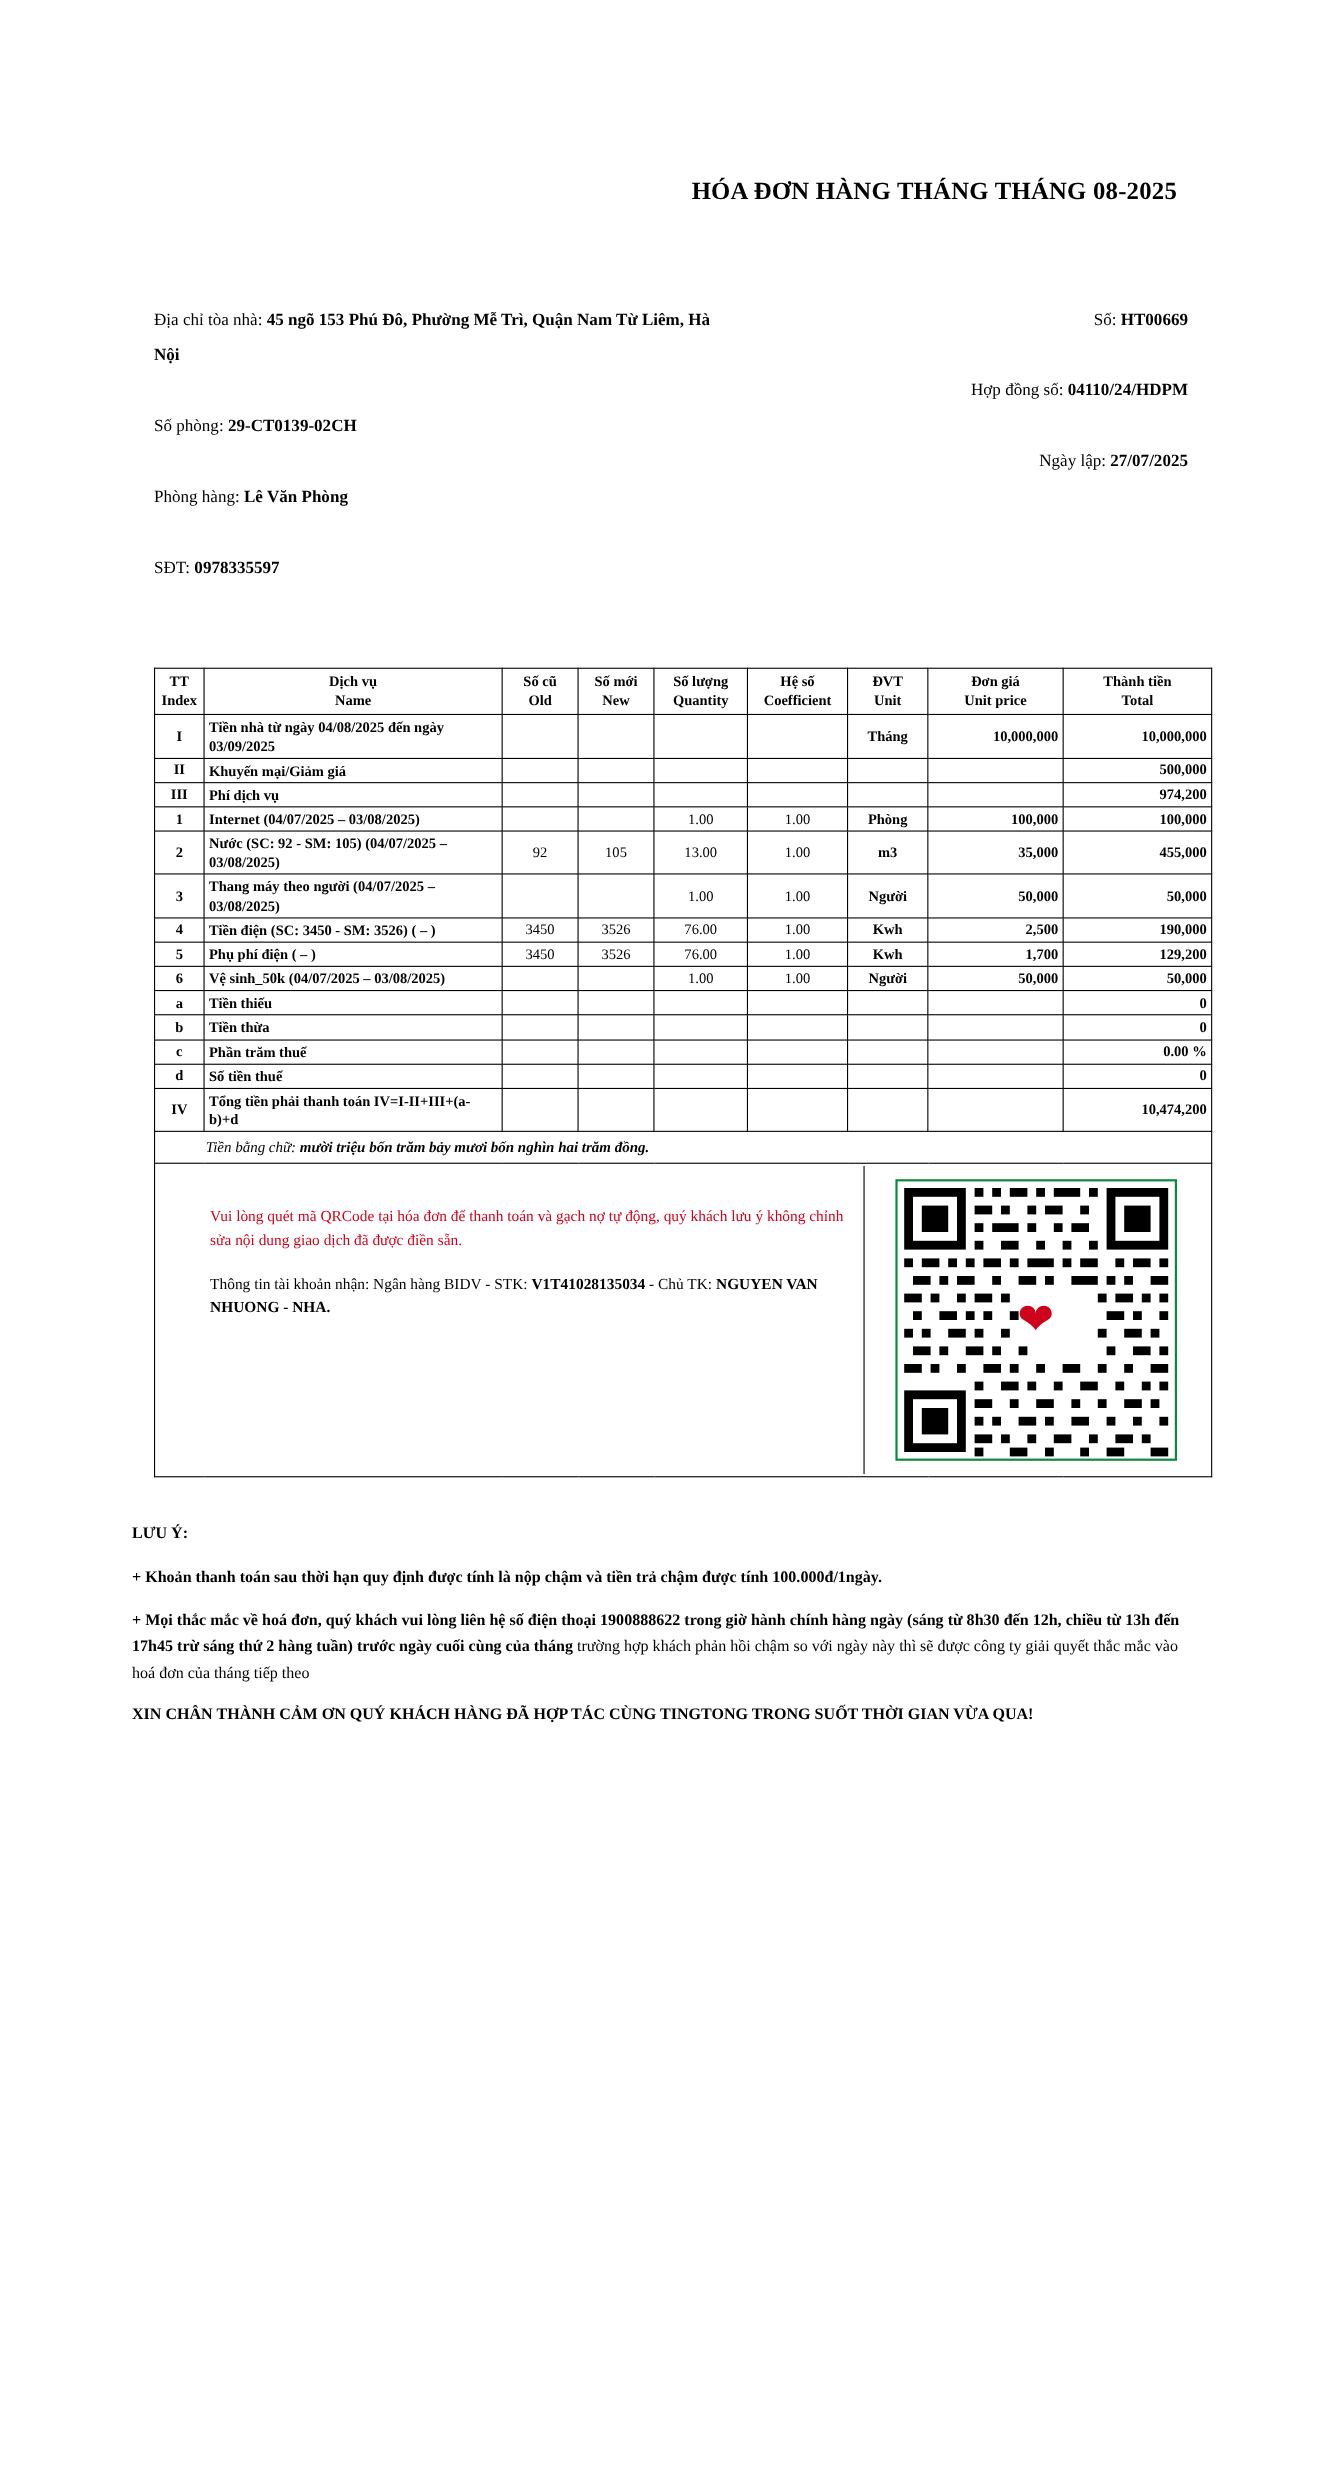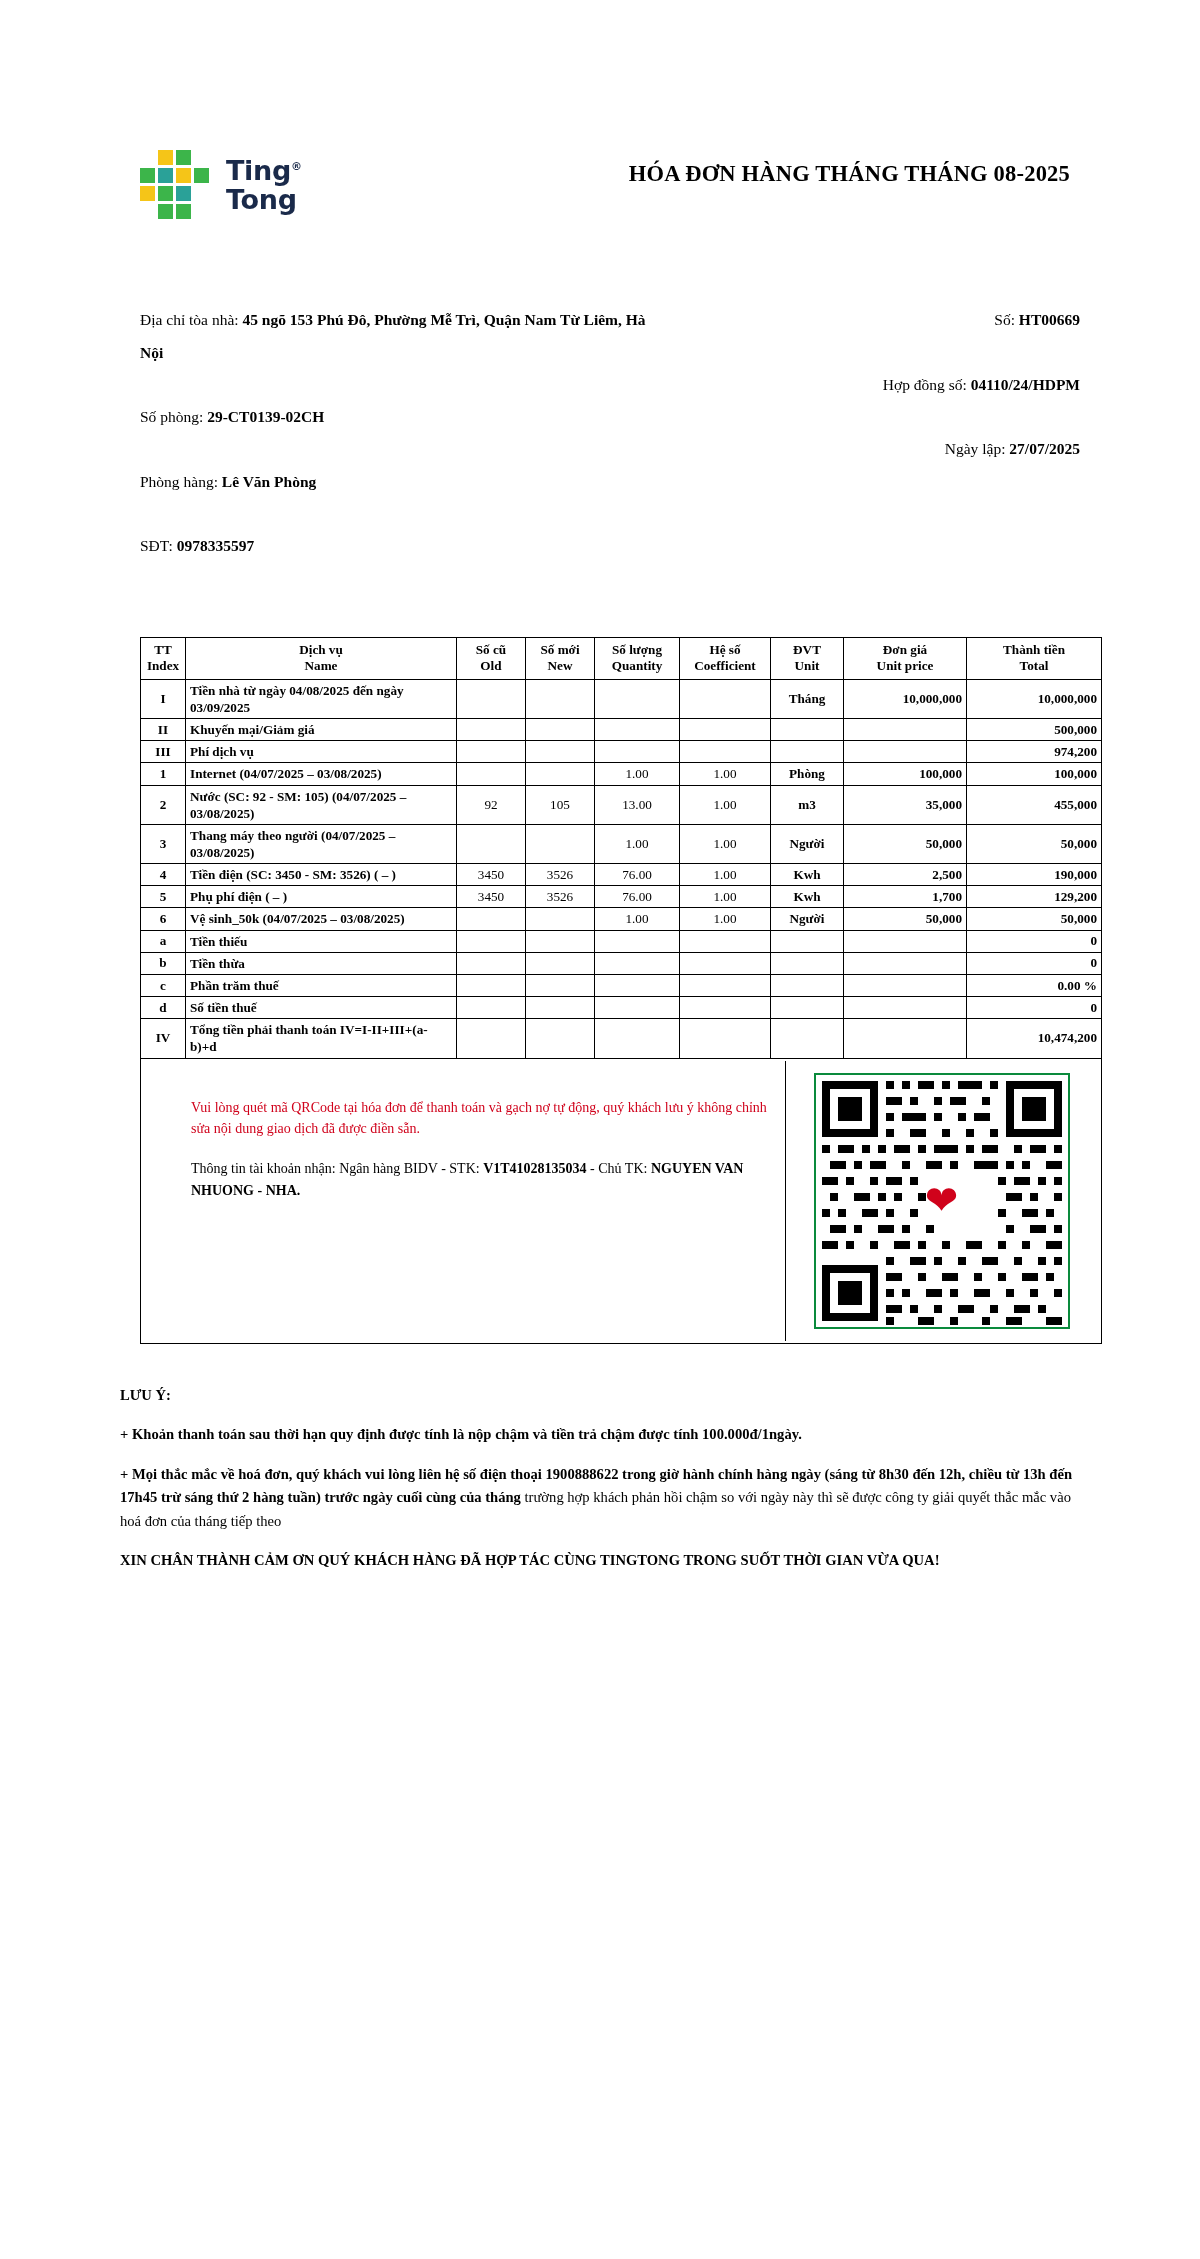--- a/index.html
+++ b/index.html
@@ -184,41 +184,20 @@
   .footer .ft-title { font-weight: bold; margin-bottom: 16px; }
   .footer p { margin: 0 0 16px 0; }
   .footer .ft-thanks { font-weight: bold; line-height: 1.5; }
 </style>
 </head>
 <body>
 
 <div class="page">
 
   <div class="header">
-    <div class="logo-wrap">
-      <div class="logo">
-        <div class="logo-mark">
-          <span class="sq" style="left:18px;top:0;background:#f5c518"></span>
-          <span class="sq" style="left:36px;top:0;background:#3cb54a"></span>
-          <span class="sq" style="left:0;top:18px;background:#3cb54a"></span>
-          <span class="sq" style="left:18px;top:18px;background:#2aa198"></span>
-          <span class="sq" style="left:36px;top:18px;background:#f5c518"></span>
-          <span class="sq" style="left:54px;top:18px;background:#3cb54a"></span>
-          <span class="sq" style="left:0;top:36px;background:#f5c518"></span>
-          <span class="sq" style="left:18px;top:36px;background:#3cb54a"></span>
-          <span class="sq" style="left:36px;top:36px;background:#2aa198"></span>
-          <span class="sq" style="left:18px;top:54px;background:#3cb54a"></span>
-          <span class="sq" style="left:36px;top:54px;background:#3cb54a"></span>
-        </div>
-        <div class="logo-text">
-          <span>Ting</span><sup>®</sup><br>
-          <span>Tong</span>
-        </div>
-      </div>
-    </div>
     <div class="doc-title">HÓA ĐƠN HÀNG THÁNG THÁNG 08-2025</div>
   </div>
 
   <div class="meta">
     <div class="meta-left">
       <div class="meta-row">
         <span>Địa chỉ tòa nhà:</span>
         <b>45 ngõ 153 Phú Đô, Phường Mễ Trì, Quận Nam Từ Liêm, Hà Nội</b>
       </div>
       <div class="meta-row">
@@ -439,20 +418,26 @@
         <tr>
           <td class="idx">IV</td>
           <td class="name">Tổng tiền phải thanh toán IV=I-II+III+(a-b)+d</td>
           <td class="num"></td>
           <td class="num"></td>
           <td class="num"></td>
           <td class="num"></td>
           <td class="unit"></td>
           <td class="money"></td>
           <td class="money">10,474,200</td>
+        </tr>
+        <tr class="words">
+          <td colspan="9">
+            <i><span>Tiền bằng chữ:</span>
+            <b>mười triệu bốn trăm bảy mươi bốn nghìn hai trăm đồng.</b></i>
+          </td>
         </tr>
         <tr class="noterow">
           <td colspan="9">
             <div class="note-cell">
               <div class="note-text">
                 <div class="note-red">Vui lòng quét mã QRCode tại hóa đơn để thanh toán và gạch nợ tự động, quý khách lưu ý không chỉnh sửa nội dung giao dịch đã được điền sẵn.</div>
                 <div class="note-bank">
                   <span>Thông tin tài khoản nhận: Ngân hàng BIDV - STK: </span><b>V1T41028135034</b><span> - Chủ TK: </span><b>NGUYEN VAN NHUONG - NHA.</b>
                 </div>
               </div>

